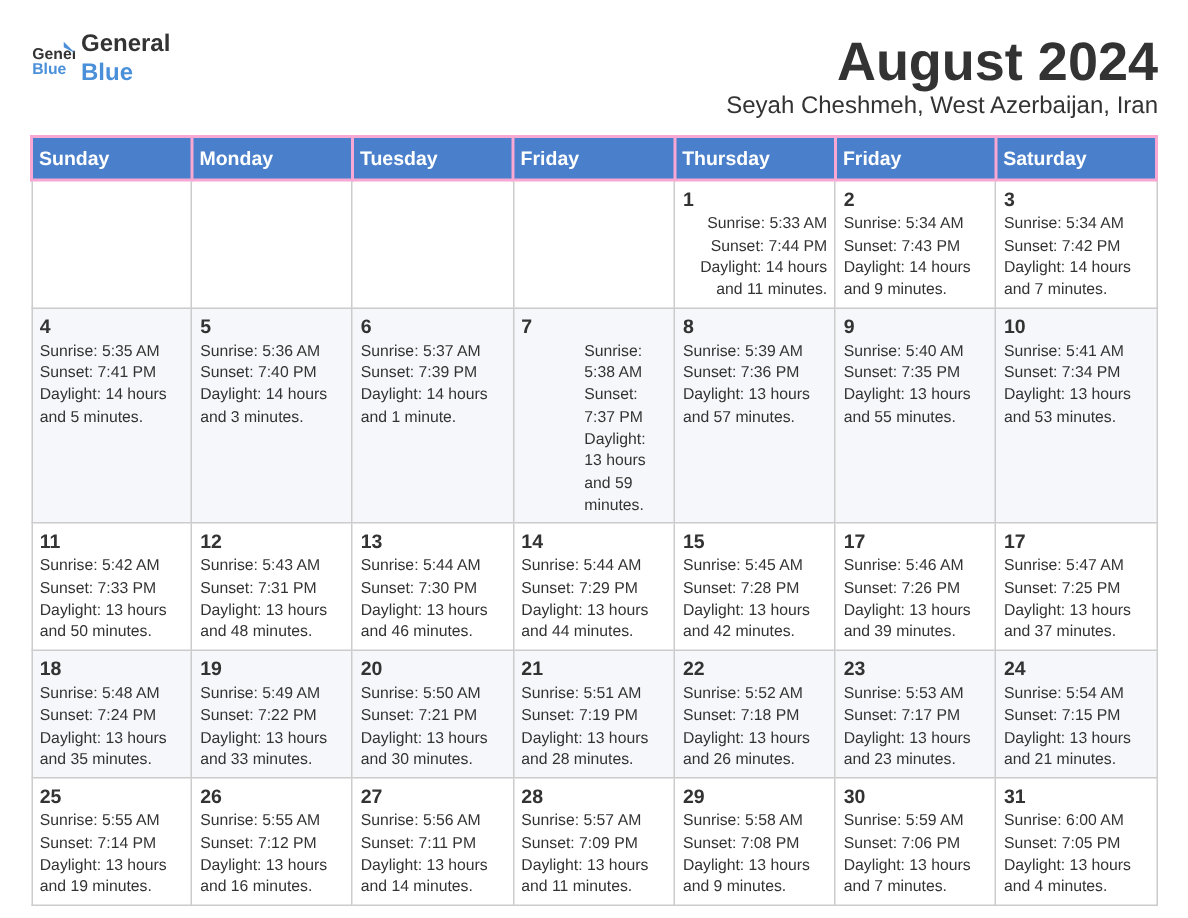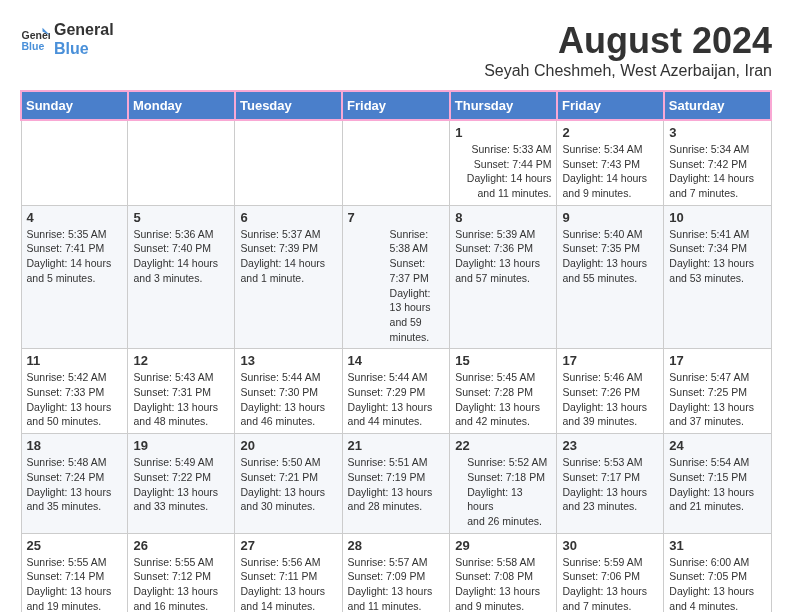--- a/index.html
+++ b/index.html
@@ -269,21 +269,21 @@
         </td>
         <td>
           <span class="day-number">21</span>
           <div class="day-info" style="white-space: pre-line;">Sunrise: 5:51 AM
 Sunset: 7:19 PM
 Daylight: 13 hours
 and 28 minutes.</div>
         </td>
         <td>
           <span class="day-number">22</span>
-          <div class="day-info" style="white-space: pre-line; margin-left: 12px;">Sunrise: 5:52 AM
+          <div class="day-info" style="white-space: pre-line;">Sunrise: 5:52 AM
 Sunset: 7:18 PM
 Daylight: 13 hours
 and 26 minutes.</div>
         </td>
         <td>
           <span class="day-number">23</span>
           <div class="day-info" style="white-space: pre-line;">Sunrise: 5:53 AM
 Sunset: 7:17 PM
 Daylight: 13 hours
 and 23 minutes.</div>

